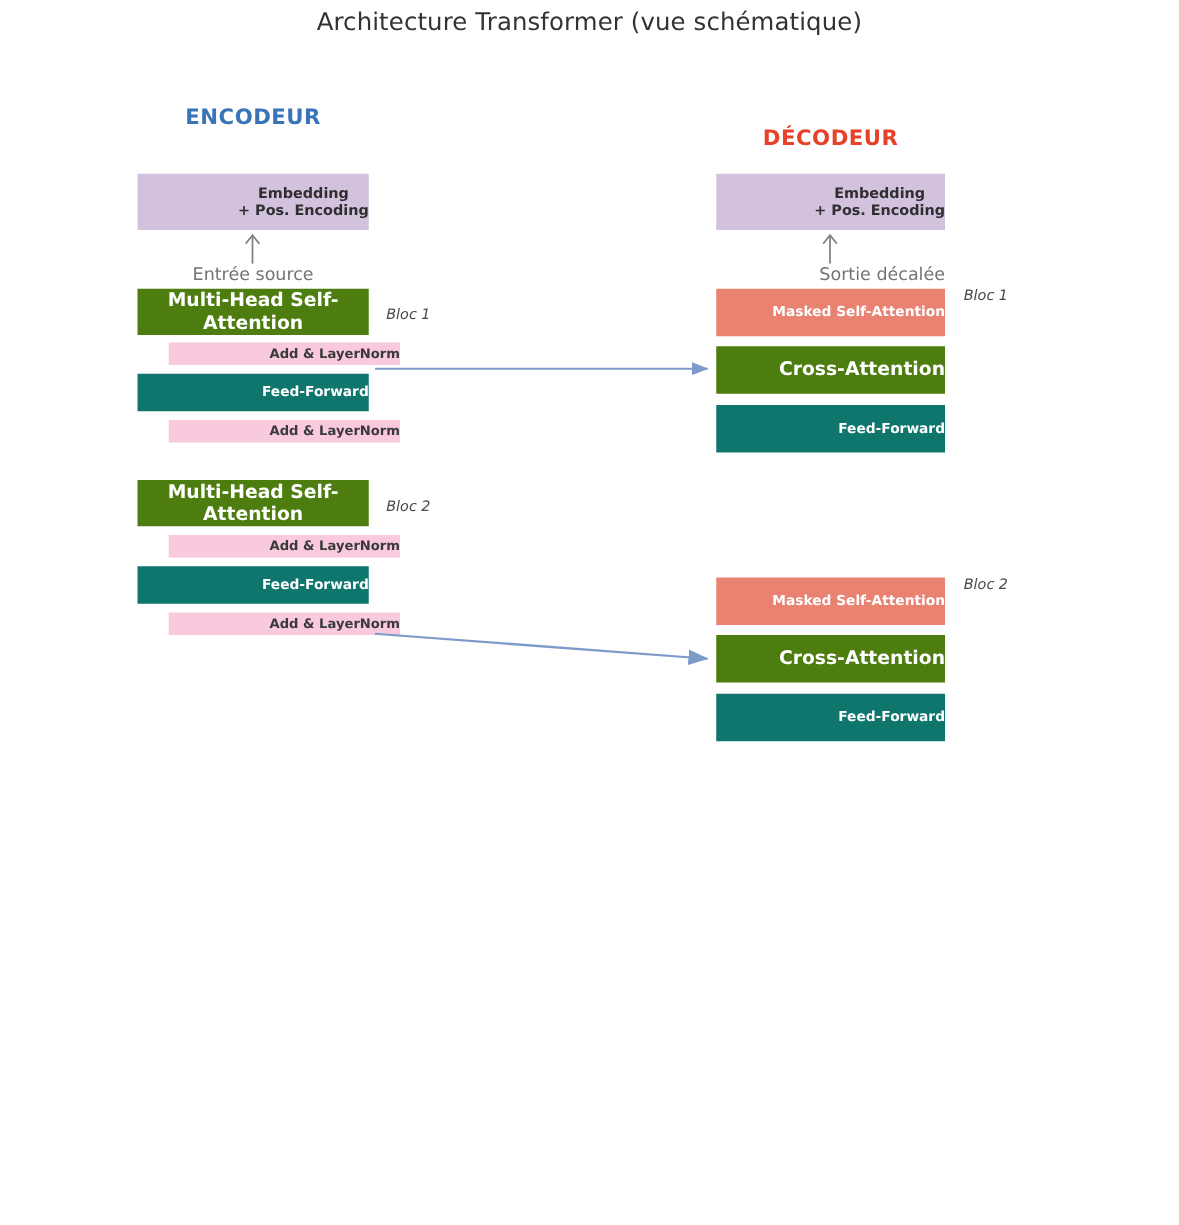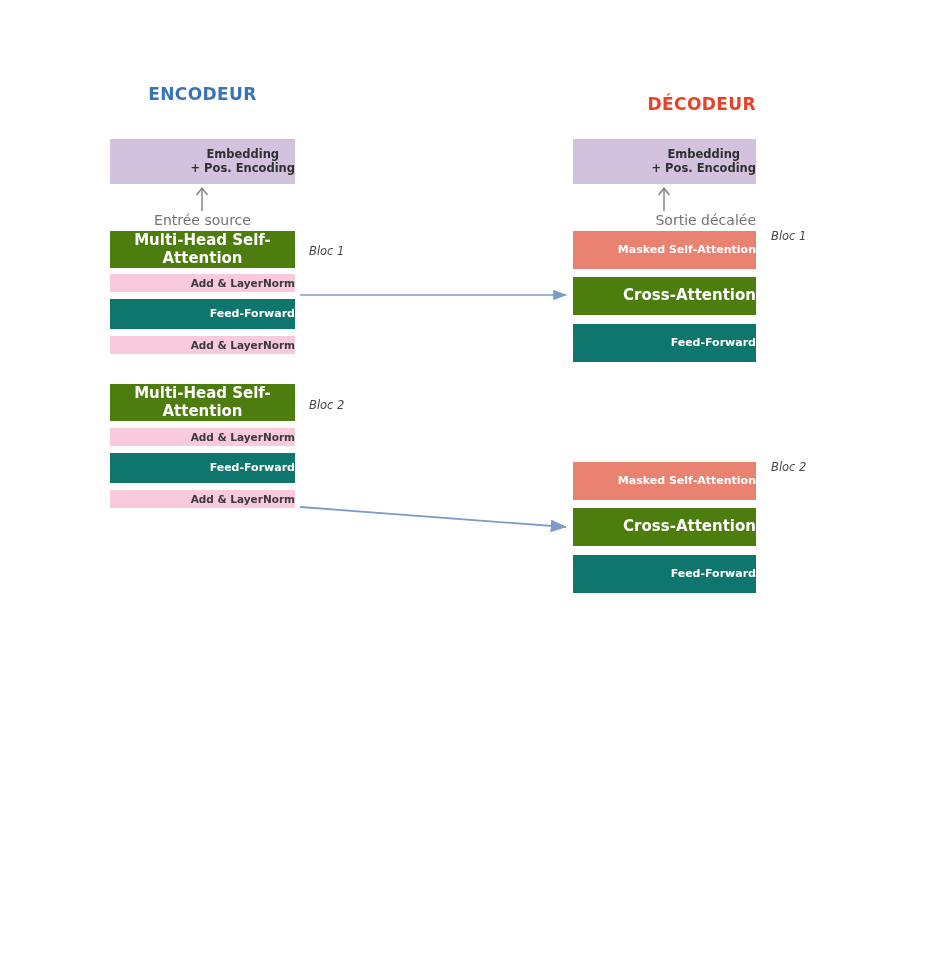--- a/index.html
+++ b/index.html
@@ -40,42 +40,41 @@
     text-align: center;
     letter-spacing: 0.4px;
   }
   #encoder-heading {
     top: 84px;
     left: 110px;
     width: 185px;
     color: #3a74b8;
   }
   #decoder-heading {
-    top: 94px;
+    top: 101px;
     left: 573px;
     width: 183px;
     color: #e8412a;
-    text-align: right;
   }
 
   
   .stage-box {
     display: flex;
     align-items: center;
     justify-content: flex-end;
     text-align: center;
     box-sizing: border-box;
     line-height: 1.18;
     font-weight: bold;
   }
   .stage-box .stage-label { display: block; white-space: pre-line; }
 
   .box-embedding { background: #d2c2de; color: #2f2f2f; font-size: 11.5px; }
   .box-attn      { background: #4d7c0f; color: #ffffff; font-size: 15px; }
-  .box-norm      { background: #f9c9dd; color: #3a3a3a; font-size: 10.5px; }
+  .box-norm      { background: #f9c9dd; color: #3a3a3a; font-size: 10.5px; margin-left: 25px; }
   .box-ff        { background: #0f766e; color: #ffffff; font-size: 11px; }
   .box-masked    { background: #ea8272; color: #ffffff; font-size: 11px; }
   .box-output    { background: #e8a077; color: #ffffff; font-size: 11.5px; }
 
   
   .flow-caption {
     font-size: 14px;
     color: #737373;
     text-align: center;
   }
@@ -98,20 +97,21 @@
     width: 943px;
     height: 980px;
     pointer-events: none;
   }
 </style>
 </head>
 <body>
 
 <div id="canvas">
 
+  <div class="abs" id="diagram-title">Architecture Transformer (vue schématique)</div>
 
   <div class="abs column-heading" id="encoder-heading">ENCODEUR</div>
   <div class="abs column-heading" id="decoder-heading">DÉCODEUR</div>
 
   <div class="abs stage-box box-embedding" style="left:110px; top:139px; width:185px; height:45px;">
     <span class="stage-label">Embedding
 + Pos. Encoding</span>
   </div>
 
   <div class="abs up-arrow" style="left:191px; top:185px;">

